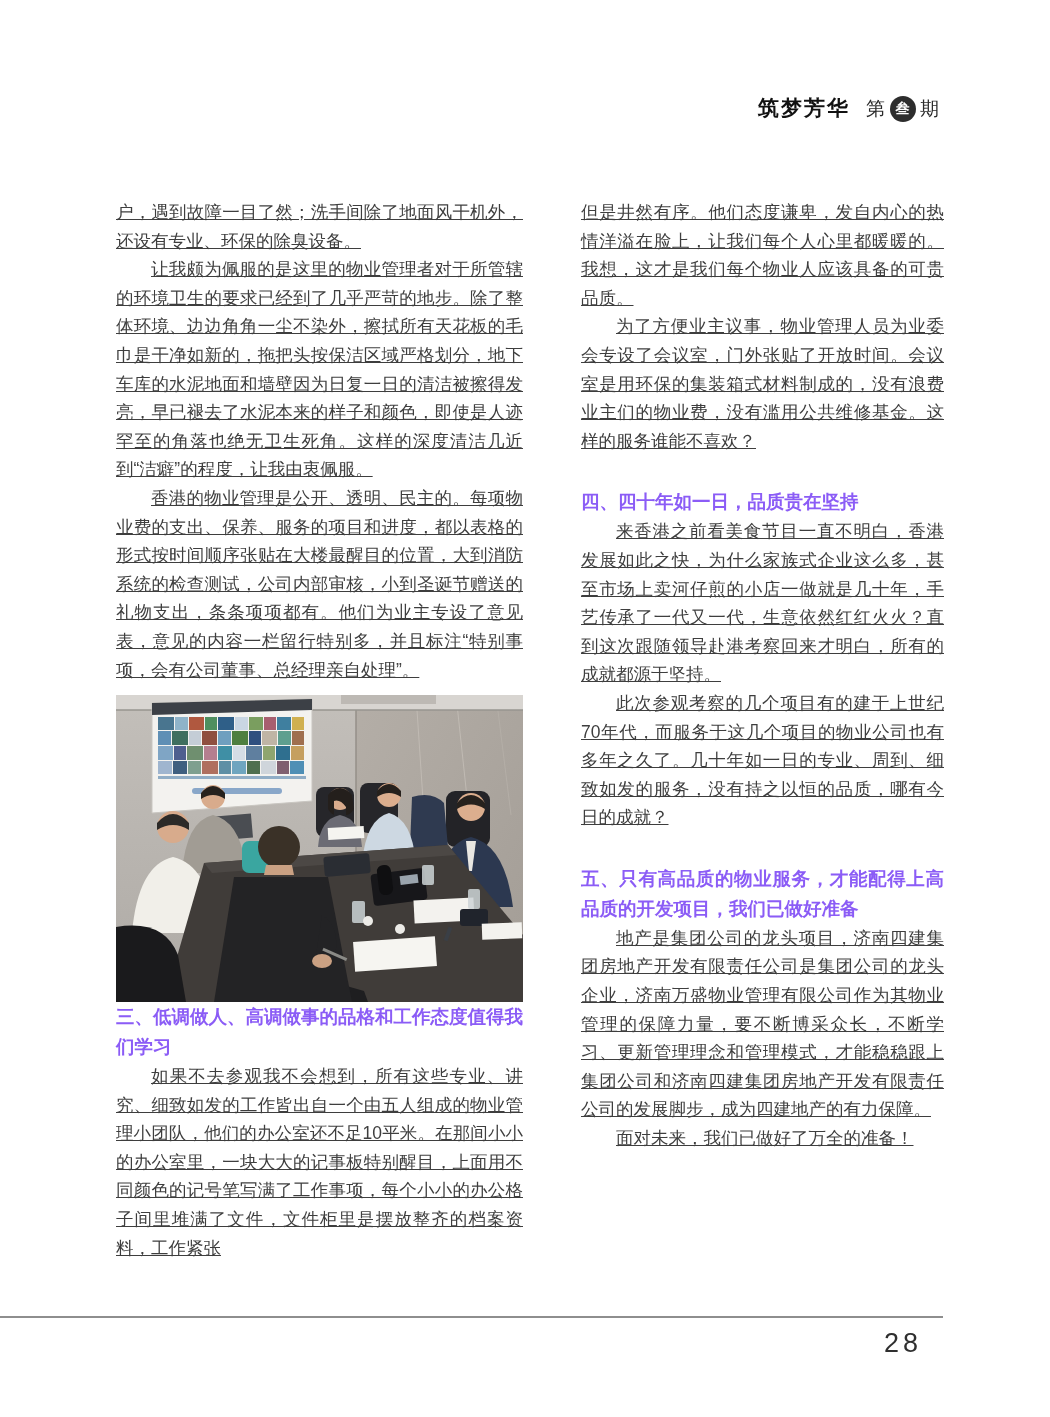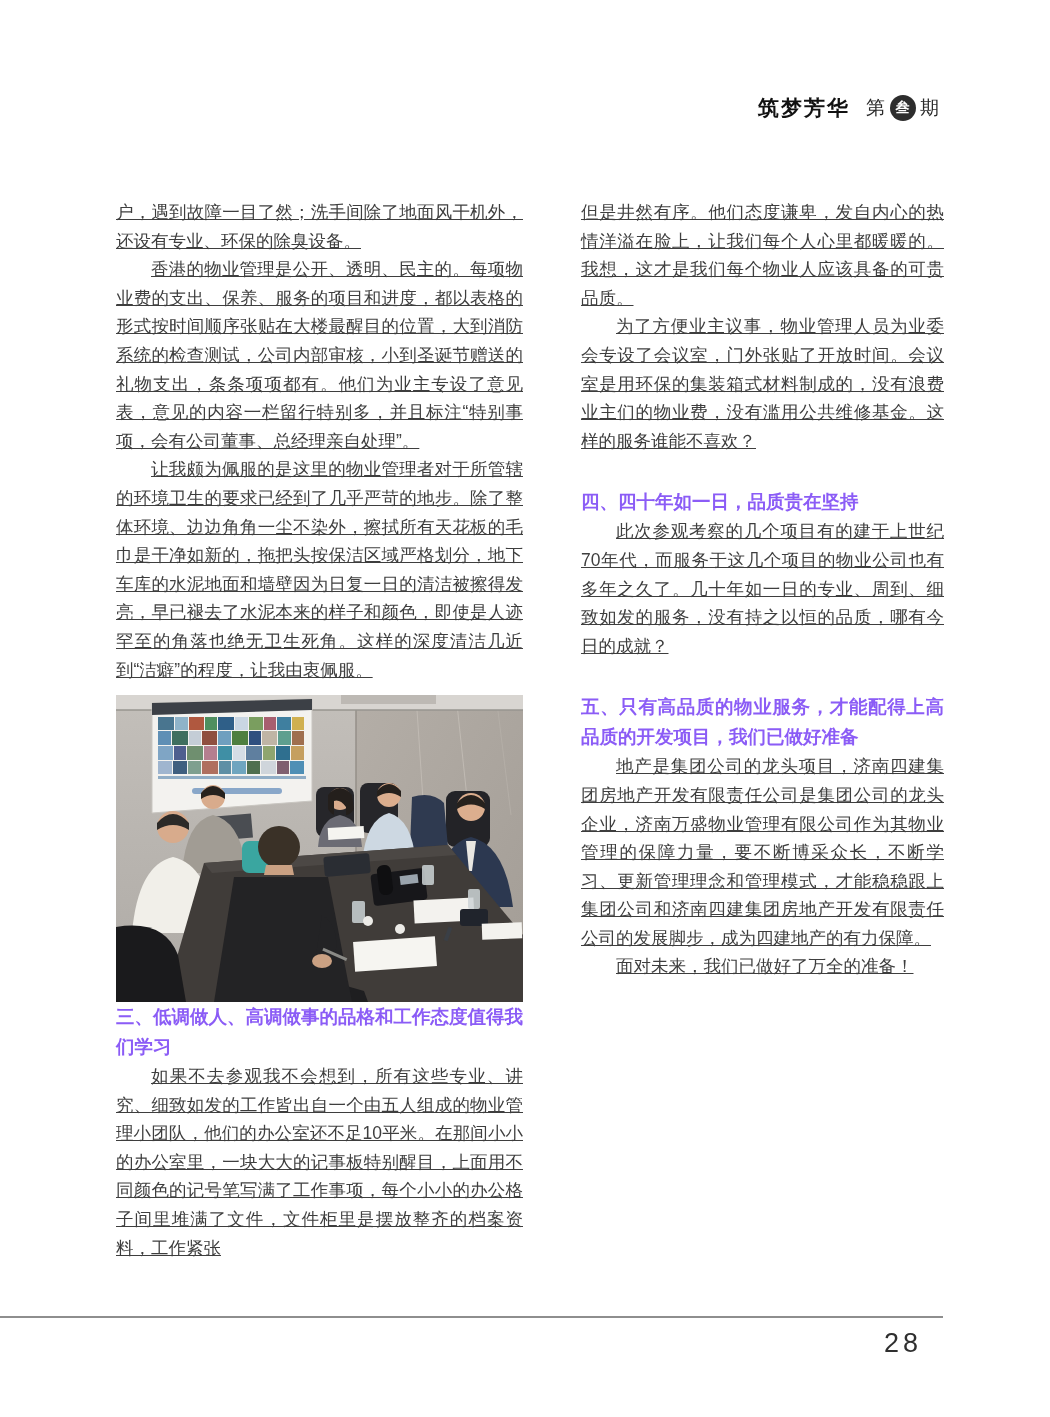--- a/index.html
+++ b/index.html
@@ -1,21 +1,21 @@
 <!DOCTYPE html>
 <html><head>
 <meta charset="utf-8">
 <style>
   html,body{margin:0;padding:0;background:#ffffff;}
   .page{
     position:relative;width:1050px;height:1417px;background:#ffffff;
     font-family:"Liberation Sans",sans-serif;overflow:hidden;
   }
   
-  .masthead{position:absolute;top:94px;right:110px;display:flex;align-items:center;}
+  .masthead{position:absolute;top:94px;right:110px;display:flex;align-items:flex-end;}
   .mag-title{font-weight:bold;font-size:21px;letter-spacing:2px;color:#111;}
   .issue{display:flex;align-items:center;margin-left:16px;font-size:19px;letter-spacing:1px;color:#2a2a2a;}
   .issue-badge{
     display:inline-flex;align-items:center;justify-content:center;
     width:26px;height:26px;border-radius:50%;background:#2d2d2d;color:#fff;
     font-size:14px;font-weight:bold;margin:0 4px;
   }
   
   .col{position:absolute;top:198px;font-size:17.5px;line-height:28.6px;color:#3e3e3e;
        text-align:justify;}
@@ -40,22 +40,22 @@
     <span class="mag-title">筑梦芳华</span>
     <span class="issue">
       <span>第</span>
       <span class="issue-badge">叁</span>
       <span>期</span>
     </span>
   </div>
 
   <div class="col col-left">
     <p class="cont">户，遇到故障一目了然；洗手间除了地面风干机外，还设有专业、环保的除臭设备。</p>
+    <p>让我颇为佩服的是这里的物业管理者对于所管辖的环境卫生的要求已经到了几乎严苛的地步。除了整体环境、边边角角一尘不染外，擦拭所有天花板的毛巾是干净如新的，拖把头按保洁区域严格划分，地下车库的水泥地面和墙壁因为日复一日的清洁被擦得发亮，早已褪去了水泥本来的样子和颜色，即使是人迹罕至的角落也绝无卫生死角。这样的深度清洁几近到“洁癖”的程度，让我由衷佩服。</p>
     <p>香港的物业管理是公开、透明、民主的。每项物业费的支出、保养、服务的项目和进度，都以表格的形式按时间顺序张贴在大楼最醒目的位置，大到消防系统的检查测试，公司内部审核，小到圣诞节赠送的礼物支出，条条项项都有。他们为业主专设了意见表，意见的内容一栏留行特别多，并且标注“特别事项，会有公司董事、总经理亲自处理”。</p>
-    <p>让我颇为佩服的是这里的物业管理者对于所管辖的环境卫生的要求已经到了几乎严苛的地步。除了整体环境、边边角角一尘不染外，擦拭所有天花板的毛巾是干净如新的，拖把头按保洁区域严格划分，地下车库的水泥地面和墙壁因为日复一日的清洁被擦得发亮，早已褪去了水泥本来的样子和颜色，即使是人迹罕至的角落也绝无卫生死角。这样的深度清洁几近到“洁癖”的程度，让我由衷佩服。</p>
 
     <svg class="photo" viewBox="0 0 407 307" role="img" aria-label="会议室内六人围坐深色会议桌交流，墙面投影幕布展示照片拼贴画面">
       <defs>
         <linearGradient id="wallL" x1="0" y1="0" x2="0" y2="1">
           <stop offset="0" stop-color="#c3bfba"></stop>
             <stop offset="1" stop-color="#aeaaa5"></stop>
         </linearGradient>
         <linearGradient id="wallR" x1="0" y1="0" x2="1" y2="1">
           <stop offset="0" stop-color="#b4aea7"></stop>
             <stop offset="1" stop-color="#a39d96"></stop>
@@ -203,20 +203,21 @@
 
     <h3 class="sec-heading s3-heading">三、低调做人、高调做事的品格和工作态度值得我们学习</h3>
     <p>如果不去参观我不会想到，所有这些专业、讲究、细致如发的工作皆出自一个由五人组成的物业管理小团队，他们的办公室还不足10平米。在那间小小的办公室里，一块大大的记事板特别醒目，上面用不同颜色的记号笔写满了工作事项，每个小小的办公格子间里堆满了文件，文件柜里是摆放整齐的档案资料，工作紧张</p>
   </div>
 
   <div class="col col-right">
     <p class="cont">但是井然有序。他们态度谦卑，发自内心的热情洋溢在脸上，让我们每个人心里都暖暖的。我想，这才是我们每个物业人应该具备的可贵品质。</p>
     <p>为了方便业主议事，物业管理人员为业委会专设了会议室，门外张贴了开放时间。会议室是用环保的集装箱式材料制成的，没有浪费业主们的物业费，没有滥用公共维修基金。这样的服务谁能不喜欢？</p>
 
     <h3 class="sec-heading gap-top">四、四十年如一日，品质贵在坚持</h3>
+    <p>来香港之前看美食节目一直不明白，香港发展如此之快，为什么家族式企业这么多，甚至市场上卖河仔煎的小店一做就是几十年，手艺传承了一代又一代，生意依然红红火火？直到这次跟随领导赴港考察回来才明白，所有的成就都源于坚持。</p>
     <p>此次参观考察的几个项目有的建于上世纪70年代，而服务于这几个项目的物业公司也有多年之久了。几十年如一日的专业、周到、细致如发的服务，没有持之以恒的品质，哪有今日的成就？</p>
 
     <h3 class="sec-heading gap-top">五、只有高品质的物业服务，才能配得上高品质的开发项目，我们已做好准备</h3>
     <p>地产是集团公司的龙头项目，济南四建集团房地产开发有限责任公司是集团公司的龙头企业，济南万盛物业管理有限公司作为其物业管理的保障力量，要不断博采众长，不断学习、更新管理理念和管理模式，才能稳稳跟上集团公司和济南四建集团房地产开发有限责任公司的发展脚步，成为四建地产的有力保障。</p>
     <p>面对未来，我们已做好了万全的准备！</p>
   </div>
 
   <div class="footer-rule"></div>
   <div class="page-number">28</div>
 

